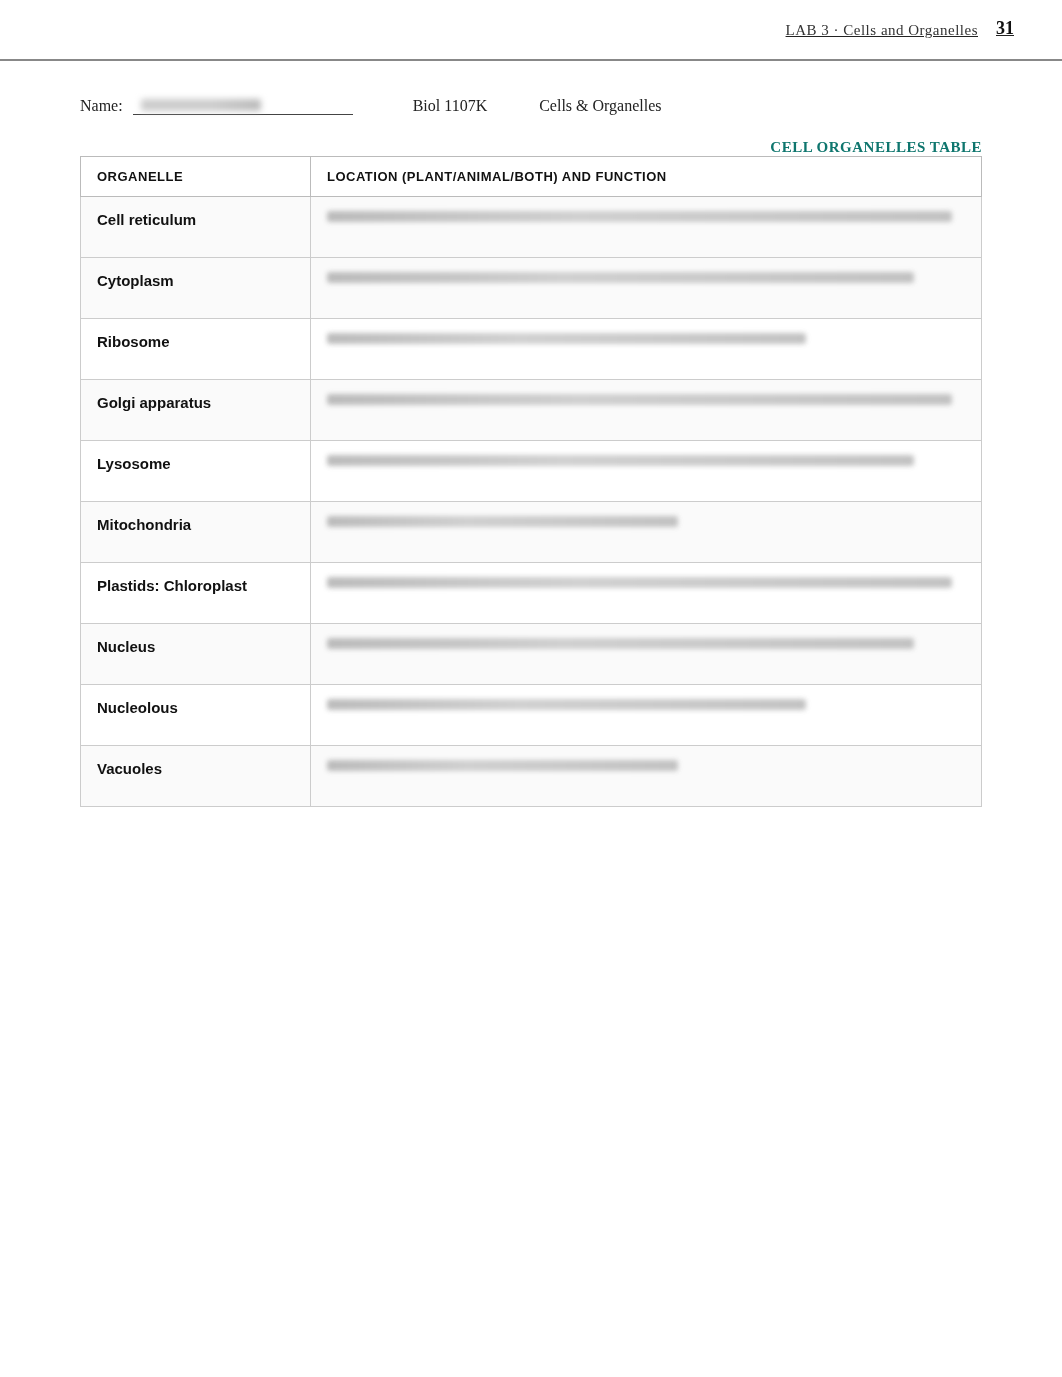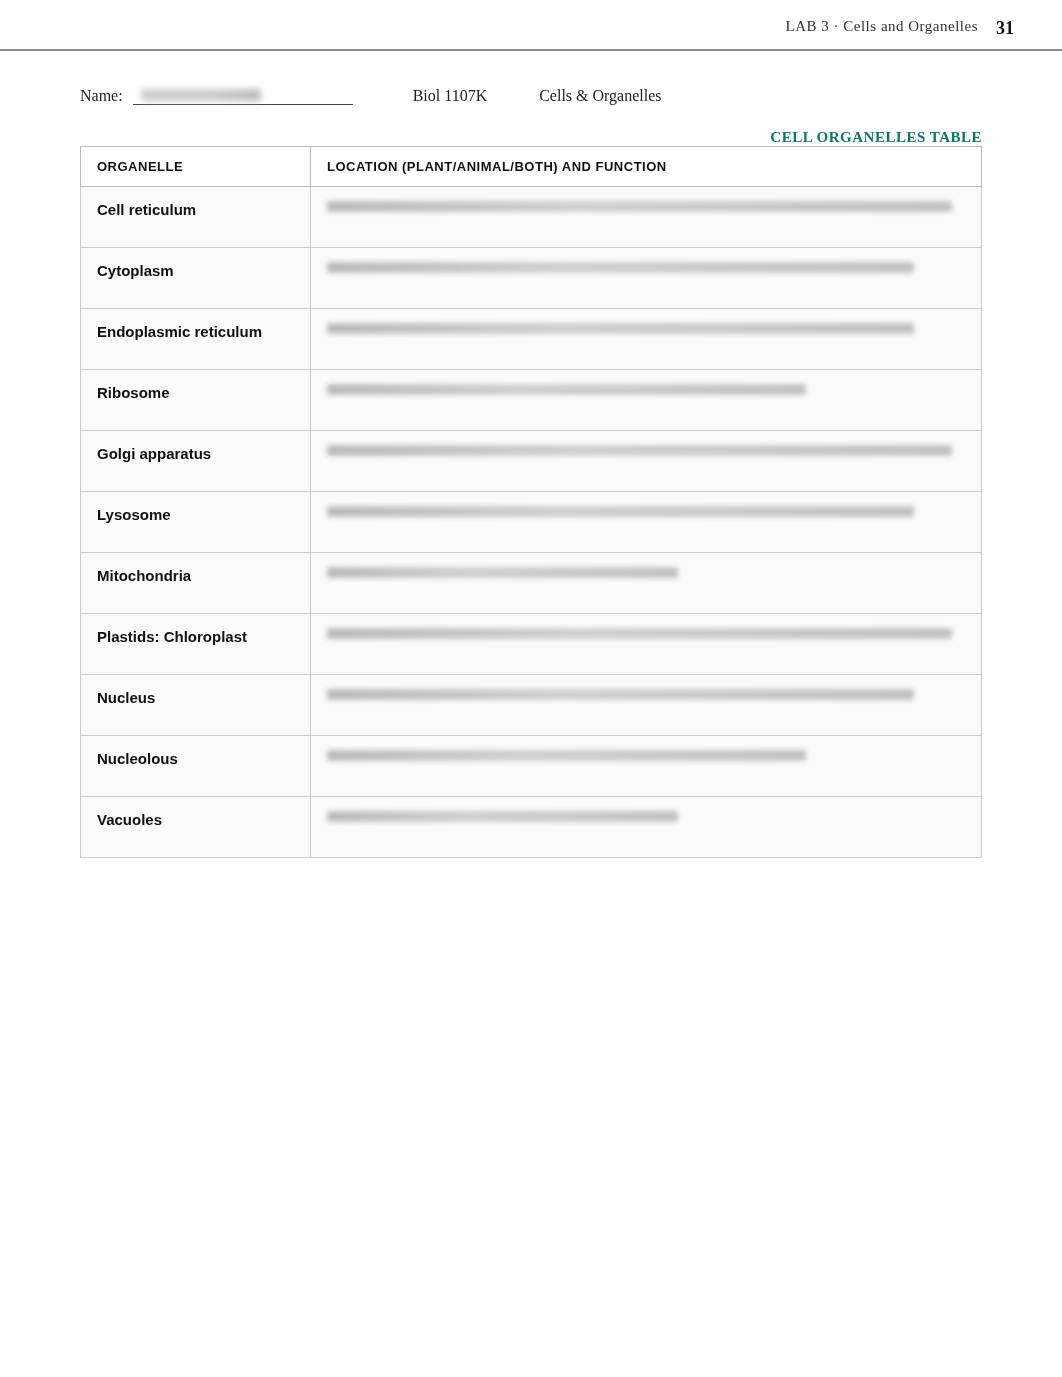--- a/index.html
+++ b/index.html
@@ -17,23 +17,24 @@
       min-height: 1377px;
       background: #fff;
       position: relative;
       padding: 0;
     }
 
     
     .header-bar {
       display: flex;
       justify-content: flex-end;
-      align-items: flex-start;
-      padding: 18px 48px 10px 48px;
+      align-items: flex-end;
+      padding: 18px 48px 20px 48px;
       border-bottom: 2px solid #888;
+      text-decoration: underline;
     }
 
     .header-lab-text {
       font-size: 15px;
       color: #333;
       letter-spacing: 0.5px;
     }
 
     .header-page-num {
       font-size: 18px;
@@ -210,30 +211,20 @@
           <tr>
             <td>
               <div class="cell-name">Cytoplasm</div>
             </td>
             <td>
               <div class="cell-content">
                 <span class="blurred-line" style="width: 92%;"></span>
               </div>
             </td>
           </tr>
-          <tr style="background: rgb(250, 250, 250);">
-            <td>
-              <div class="cell-name">Endoplasmic reticulum</div>
-            </td>
-            <td>
-              <div class="cell-content">
-                <span class="blurred-line" style="width: 92%;"></span>
-              </div>
-            </td>
-          </tr>
           <tr>
             <td>
               <div class="cell-name">Ribosome</div>
             </td>
             <td>
               <div class="cell-content">
                 <span class="blurred-line" style="width: 75%;"></span>
               </div>
             </td>
           </tr>

